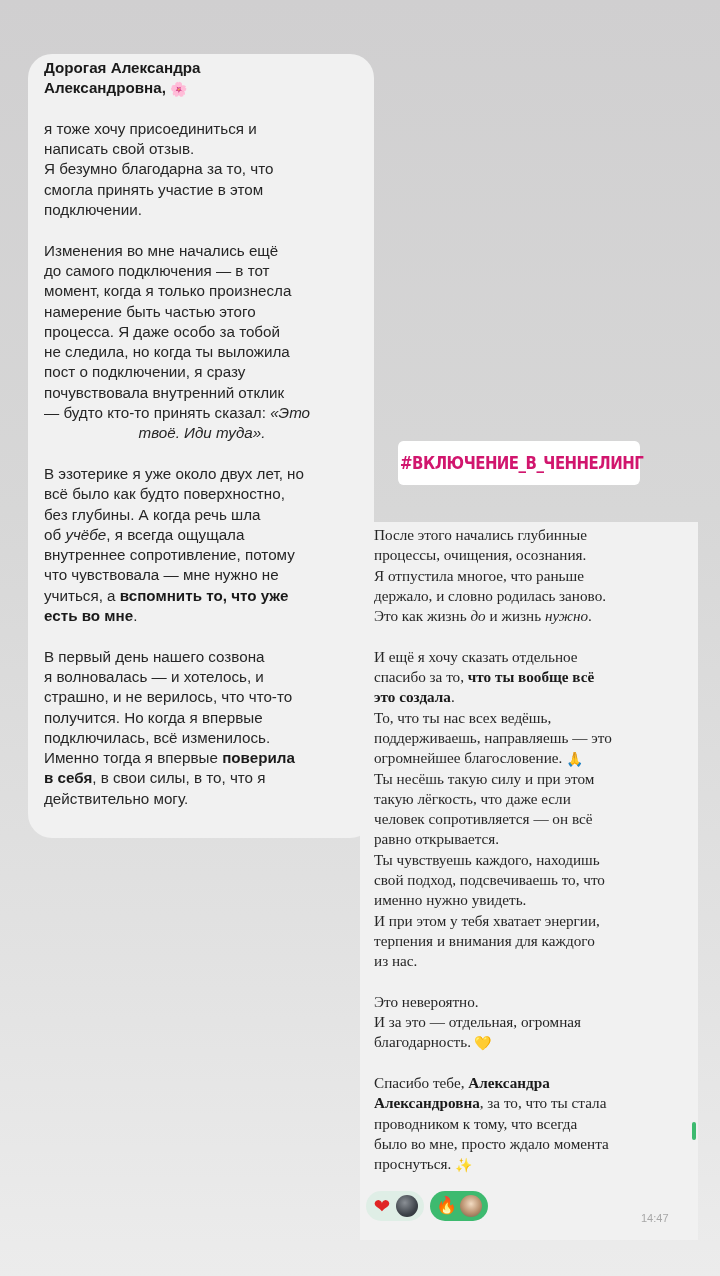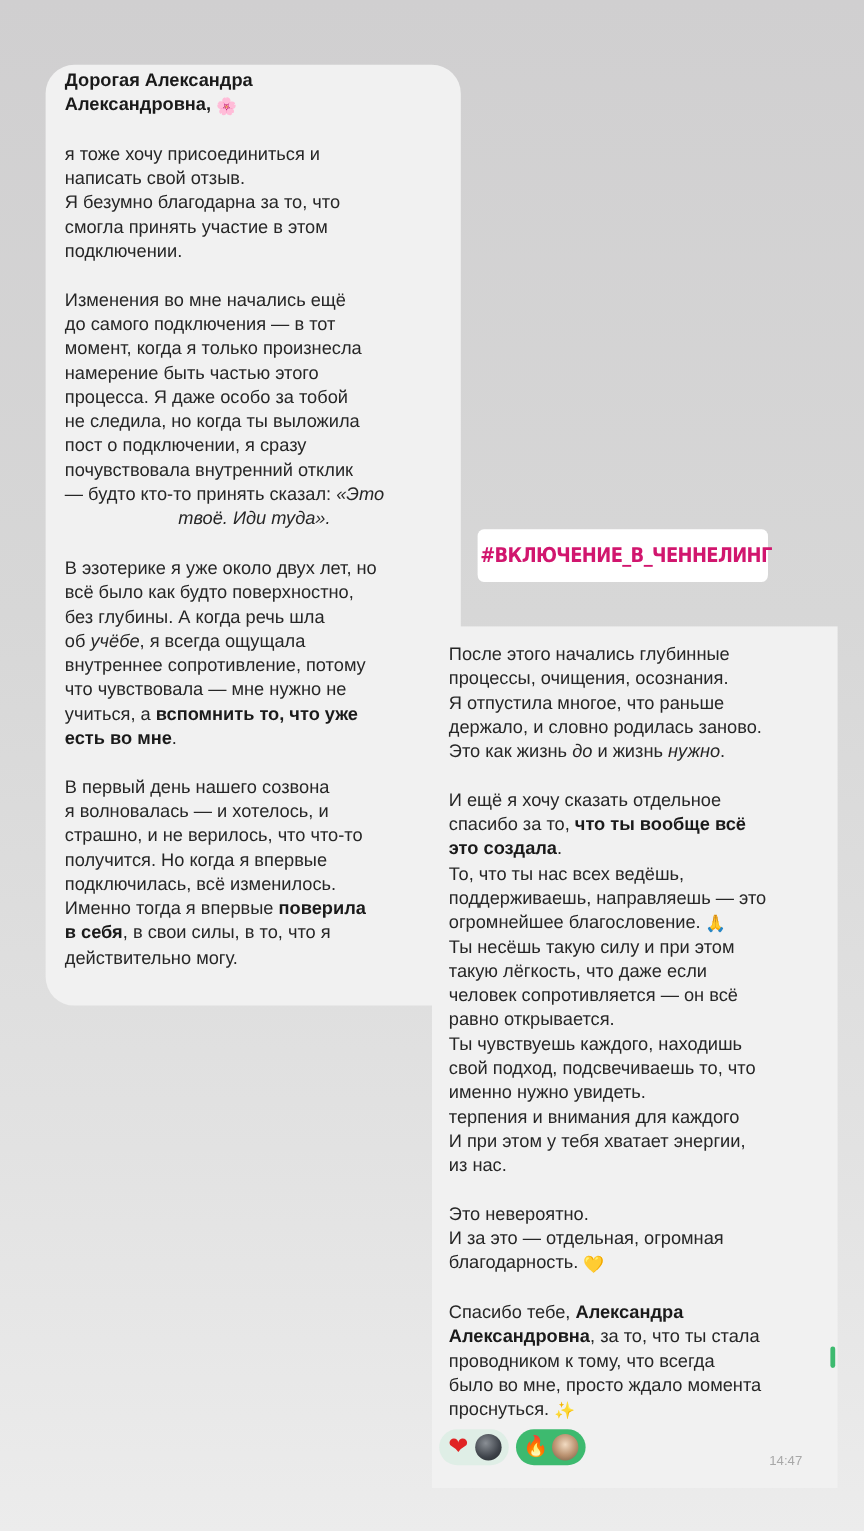--- a/index.html
+++ b/index.html
@@ -10,27 +10,28 @@
     position: relative;
   }
   .card {
     position: absolute;
     background: #f1f1f1;
     color: #262626;
     font-size: 15.2px;
     line-height: 20.3px;
   }
   .card-left {
-    left: 38px; top: 54px; width: 346px; height: 784px;
+    left: 28px; top: 54px; width: 346px; height: 784px;
     padding: 4px 14px 0 16px;
     border-radius: 24px;
   }
   .card-right {
     left: 360px; top: 522px; width: 338px; height: 718px;
-    padding: 14px 10px 0 14px;
+    padding: 3px 10px 0 14px;
+    font-family: Liberation Serif, serif;
   }
   .para { margin-bottom: 20.3px; white-space: pre-line; }
   .para:last-child { margin-bottom: 0; }
   .line { display: block; }
   .b { font-weight: bold; color: #1a1a1a; }
   .i { font-style: italic; text-align: center; }
   .emoji { display: inline-block; font-size: 14px; line-height: 1; vertical-align: -1px; }
   .greeting { font-weight: bold; color: #1a1a1a; margin-bottom: 20.3px; }
 
   .hashtag {
@@ -150,22 +151,22 @@
     <span class="line">То, что ты нас всех ведёшь,</span>
     <span class="line">поддерживаешь, направляешь — это</span>
     <span class="line"><span>огромнейшее благословение.</span> <span class="emoji">🙏</span></span>
     <span class="line">Ты несёшь такую силу и при этом</span>
     <span class="line">такую лёгкость, что даже если</span>
     <span class="line">человек сопротивляется — он всё</span>
     <span class="line">равно открывается.</span>
     <span class="line">Ты чувствуешь каждого, находишь</span>
     <span class="line">свой подход, подсвечиваешь то, что</span>
     <span class="line">именно нужно увидеть.</span>
+    <span class="line">И при этом у тебя хватает энергии,</span>
     <span class="line">терпения и внимания для каждого</span>
-    <span class="line">И при этом у тебя хватает энергии,</span>
     <span class="line">из нас.</span>
   </div>
 
   <div class="para" style="white-space:normal">
     <span class="line">Это невероятно.</span>
     <span class="line">И за это — отдельная, огромная</span>
     <span class="line"><span>благодарность.</span> <span class="emoji">💛</span></span>
   </div>
 
   <div class="para" style="white-space:normal">

